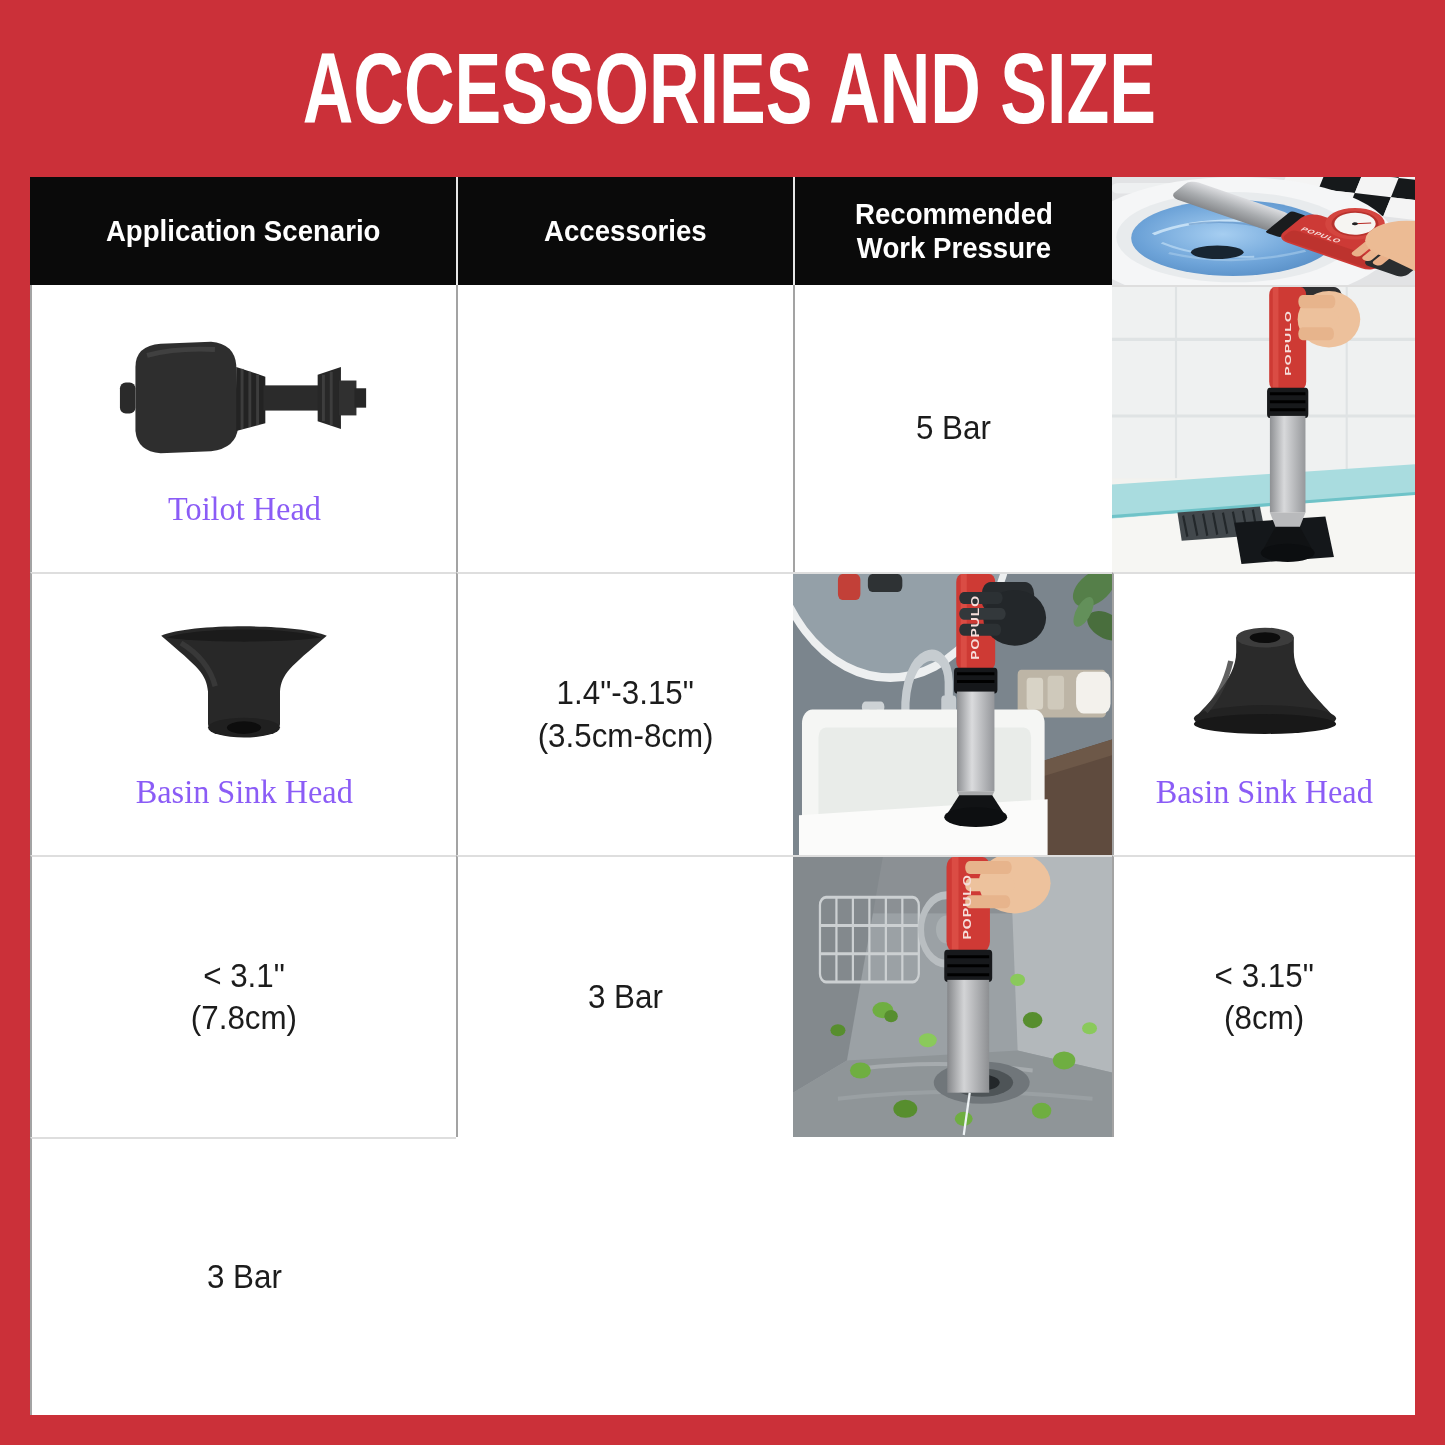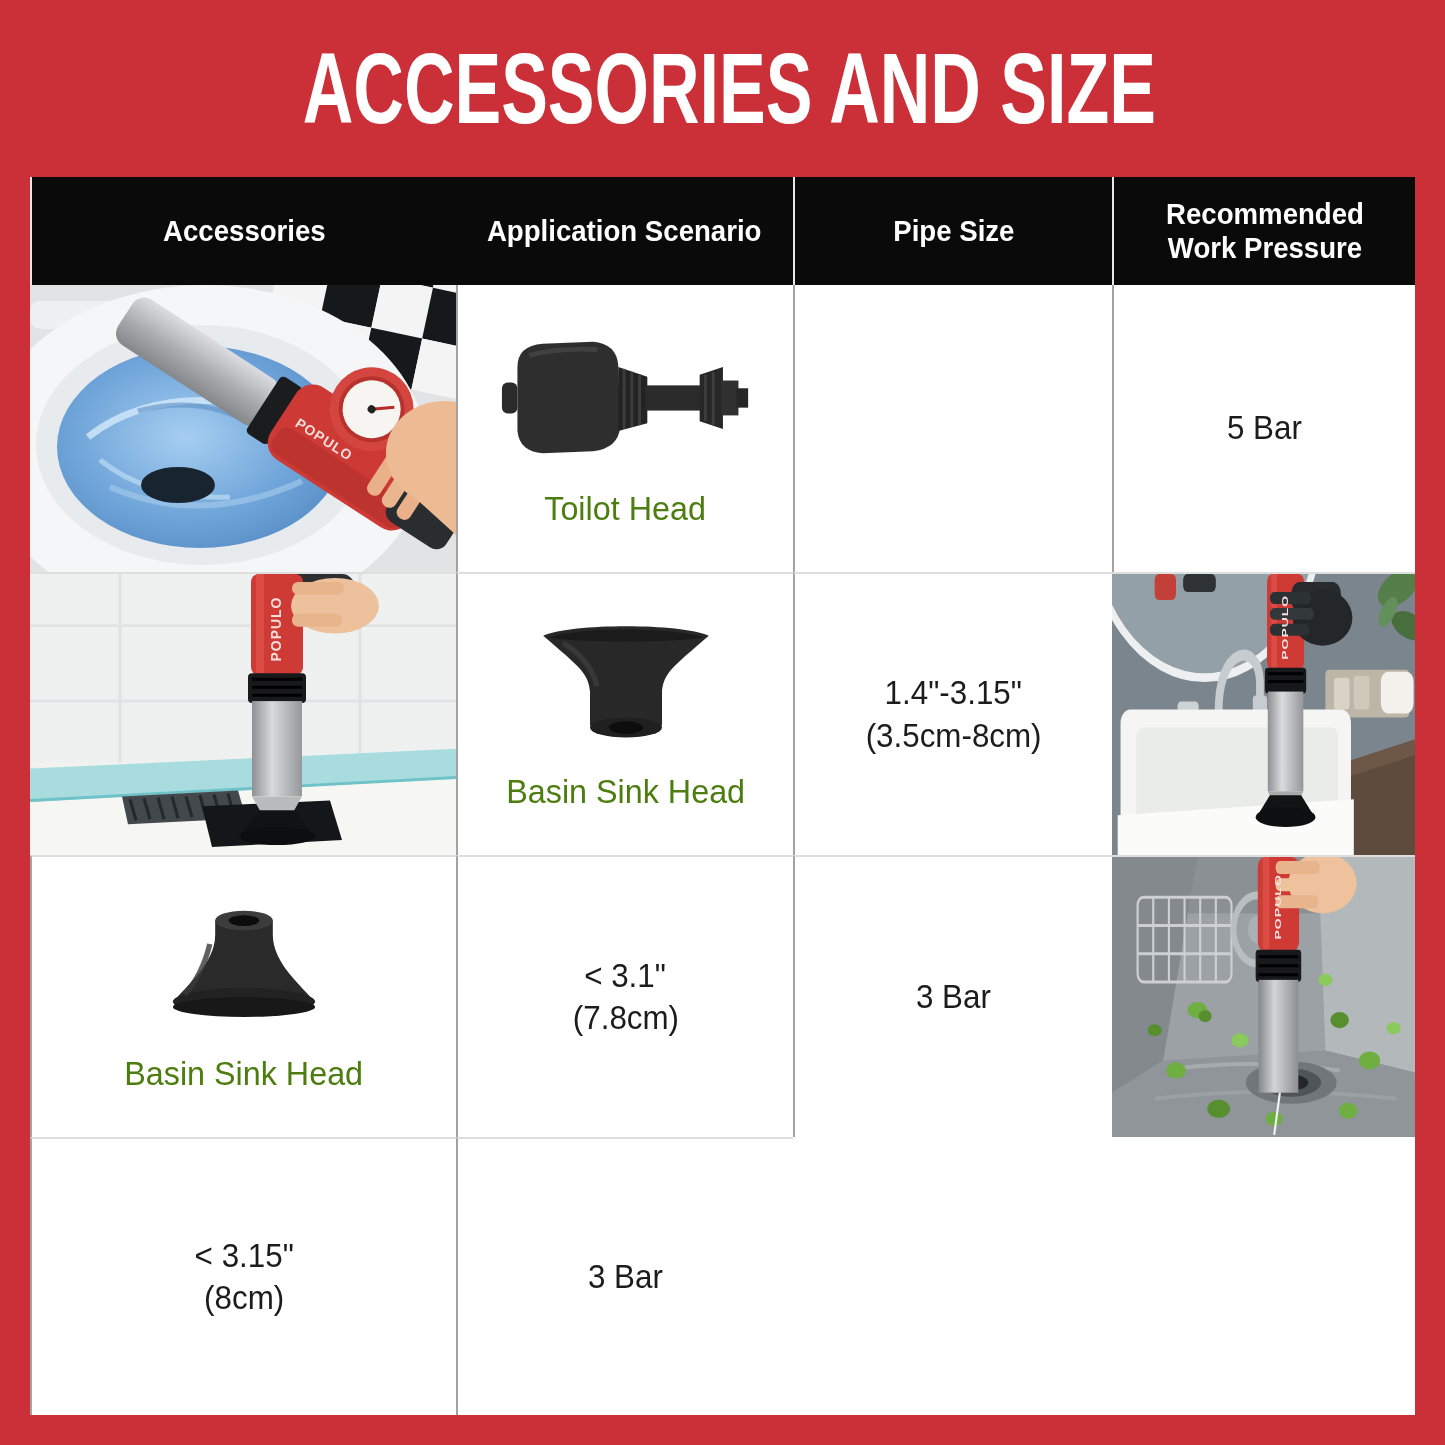--- a/index.html
+++ b/index.html
@@ -36,48 +36,45 @@
   .cell { background:#ffffff; position:relative; overflow:hidden; }
   .cell.c2,.cell.c3,.cell.c4 { border-left:2px solid #a3a3a3; }
   .cell.rb { border-top:2px solid #dedede; }
   .photo-cell svg { display:block; width:100%; height:100%; }
   .acc-icon {
     position:absolute; top:10%; left:0; right:0; height:58%;
     display:flex; align-items:center; justify-content:center;
   }
   .acc-label {
     position:absolute; bottom:44px; left:0; right:0;
-    text-align:center; font-size:34px; color:#4d7c0f;
+    text-align:center; font-size:34px; color:#8b5cf6;font-family:Liberation Serif, serif;
   }
   .acc-label span, .pipe-cell span, .press-cell span {
     display:inline-block; transform:scaleX(0.95); white-space:nowrap;
   }
   .pipe-cell, .press-cell {
     display:flex; flex-direction:column; align-items:center; justify-content:center;
     font-size:33px; color:#1c1c1c; line-height:1.28; text-align:center;
   }
   text.brand { font-size:14px; font-weight:700; fill:#f6dedb; letter-spacing:1px; }
 </style>
 </head>
 <body>
 
 <div class="title-band">
   <h1>ACCESSORIES AND SIZE</h1>
 </div>
 
 <div class="table">
 
+  <div class="hcell c1">
+      <span class="hwrap">Application Scenario</span>
+    </div>
   <div class="hcell c2">
       <span class="hwrap">Accessories</span>
-    </div>
-  <div class="hcell c1">
-      <span class="hwrap">Application Scenario</span>
-    </div>
-  <div class="hcell c3">
-      <span class="hwrap">Pipe Size</span>
     </div>
   <div class="hcell c4">
       <span class="hwrap">Recommended Work Pressure</span>
     </div>
 
   <div class="cell c1 photo-cell">
     <svg viewBox="0 0 426 287" preserveAspectRatio="none">
       <defs>
         <linearGradient id="sg1" x1="0" y1="0" x2="0" y2="1">
           <stop offset="0" stop-color="#dcdde0"></stop>

